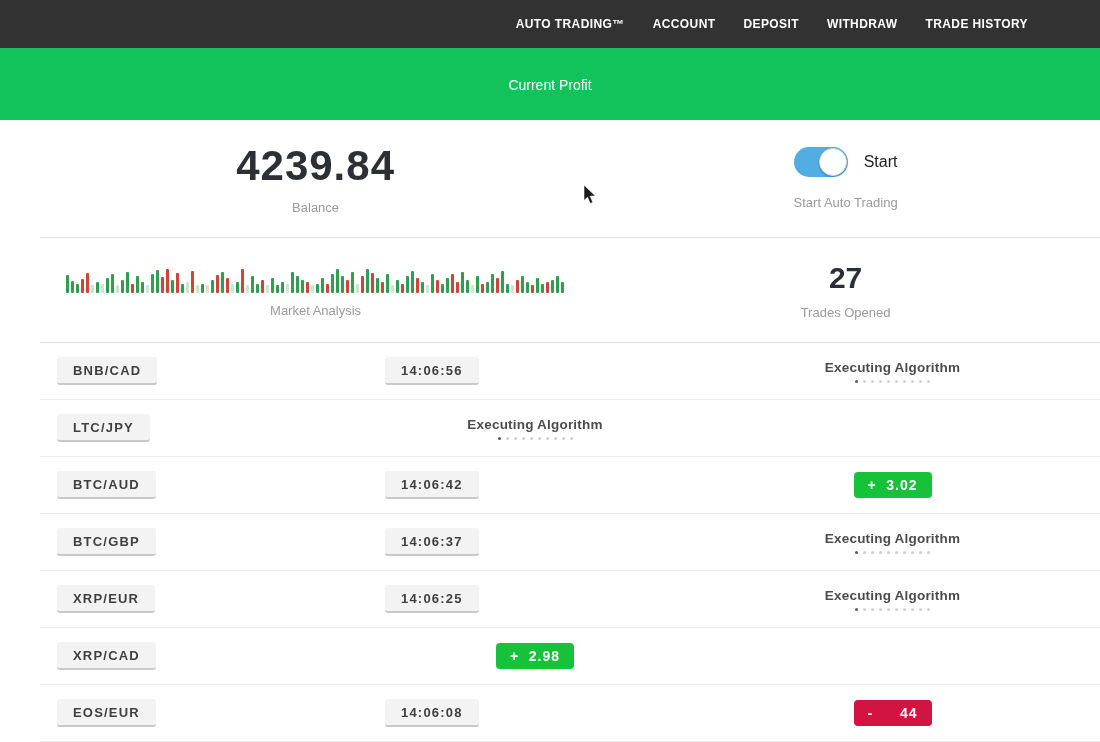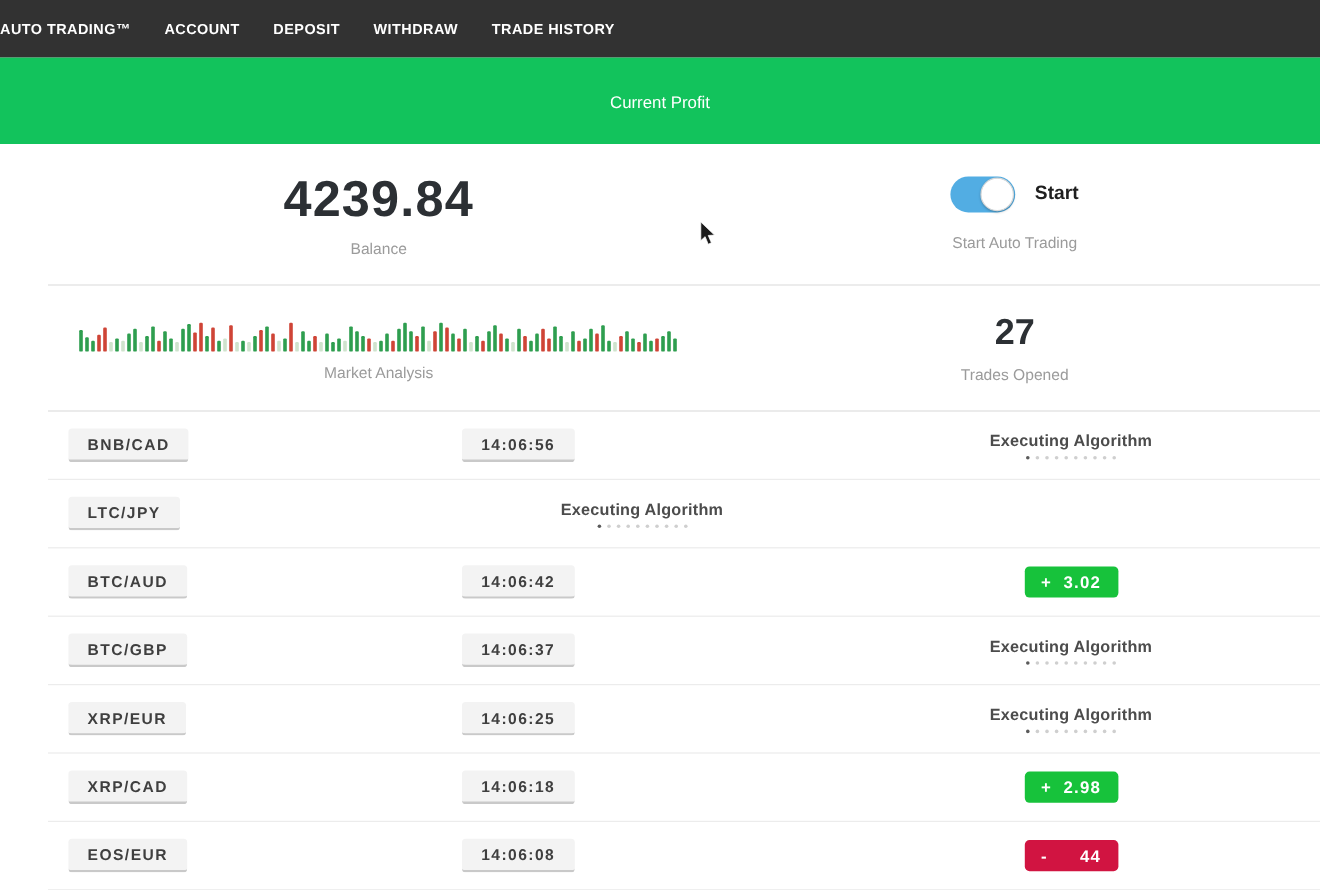--- a/index.html
+++ b/index.html
@@ -6,21 +6,21 @@
     --navbar-bg:#323232; --banner-green:#12c35c; --badge-green:#17c23b; --badge-red:#d11441;
     --toggle-blue:#52ade3; --bar-green:#2e9e4f; --bar-red:#cf4436;
     --bar-pale-green:#cfe3cd; --bar-pale-red:#f2cfcf;
   }
   *{box-sizing:border-box;margin:0;padding:0}
   html,body{width:1100px;height:742px;overflow:hidden;background:#fff;
     font-family:"Liberation Sans","DejaVu Sans",sans-serif;color:#333;position:relative}
 
   
   .navbar{height:48px;background:var(--navbar-bg);display:flex;align-items:center;
-    padding-right:72px;gap:28px}
+    justify-content:flex-end;padding-right:72px;gap:28px}
   .nav-item{color:#fff;font-size:12px;font-weight:bold;letter-spacing:.4px;cursor:pointer;white-space:nowrap}
 
   
   .banner{height:72px;background:var(--banner-green);display:flex;flex-direction:row;
     align-items:center;justify-content:center;color:#fff}
   .banner-label{font-size:14px;margin-top:2px}
   .banner-value{font-size:30px;font-weight:bold;letter-spacing:1px;margin-top:2px}
 
   main{padding-left:40px}
   .stats-row{display:flex}
@@ -30,21 +30,21 @@
   .stats-bottom{height:105px;border-top:1px solid #e0e0e0}
 
   .balance-value{font-size:42px;font-weight:bold;color:#2c3034;letter-spacing:1px}
   .muted-label{font-size:13px;color:#9b9b9b;margin-top:10px}
 
   .toggle-row{display:flex;align-items:center;gap:16px}
   .toggle{width:54px;height:30px;border-radius:15px;background:var(--toggle-blue);
     position:relative;cursor:pointer}
   .knob{width:28px;height:28px;border-radius:50%;background:#fff;position:absolute;top:1px;right:1px;
     border:1px solid #d8d8d8;box-shadow:0 1px 2px rgba(0,0,0,.25)}
-  .toggle-label{font-size:16px;font-weight:bold;color:#1f1f1f}
+  .toggle-label{font-size:16px;font-weight:normal;color:#1f1f1f}
   .toggle-caption{font-size:13px;color:#9b9b9b;margin-top:18px}
 
   .mini-chart{width:500px;height:30px;display:flex;align-items:flex-end;gap:2px}
   .bar{width:3px;border-radius:1px}
   .bar-g{background:var(--bar-green)} .bar-r{background:var(--bar-red)}
   .bar-p{background:var(--bar-pale-green)}
 
   .big-number{font-size:30px;font-weight:bold;color:#2c3034}
 
   
@@ -326,23 +326,20 @@
               <span class="dot"></span>
             </div>
           </div>
         </div>
   </div>
 
   <div class="trade-row">
     <div class="cell cell-pair">
       <span class="pill">XRP/CAD</span>
     </div>
-    <div class="cell cell-time">
-      <span class="pill">14:06:18</span>
-    </div>
     <div class="cell cell-status">
           <div class="badge badge-green">
             <span>+</span>
             <span>2.98</span>
           </div>
         </div>
   </div>
 
   <div class="trade-row">
     <div class="cell cell-pair">

